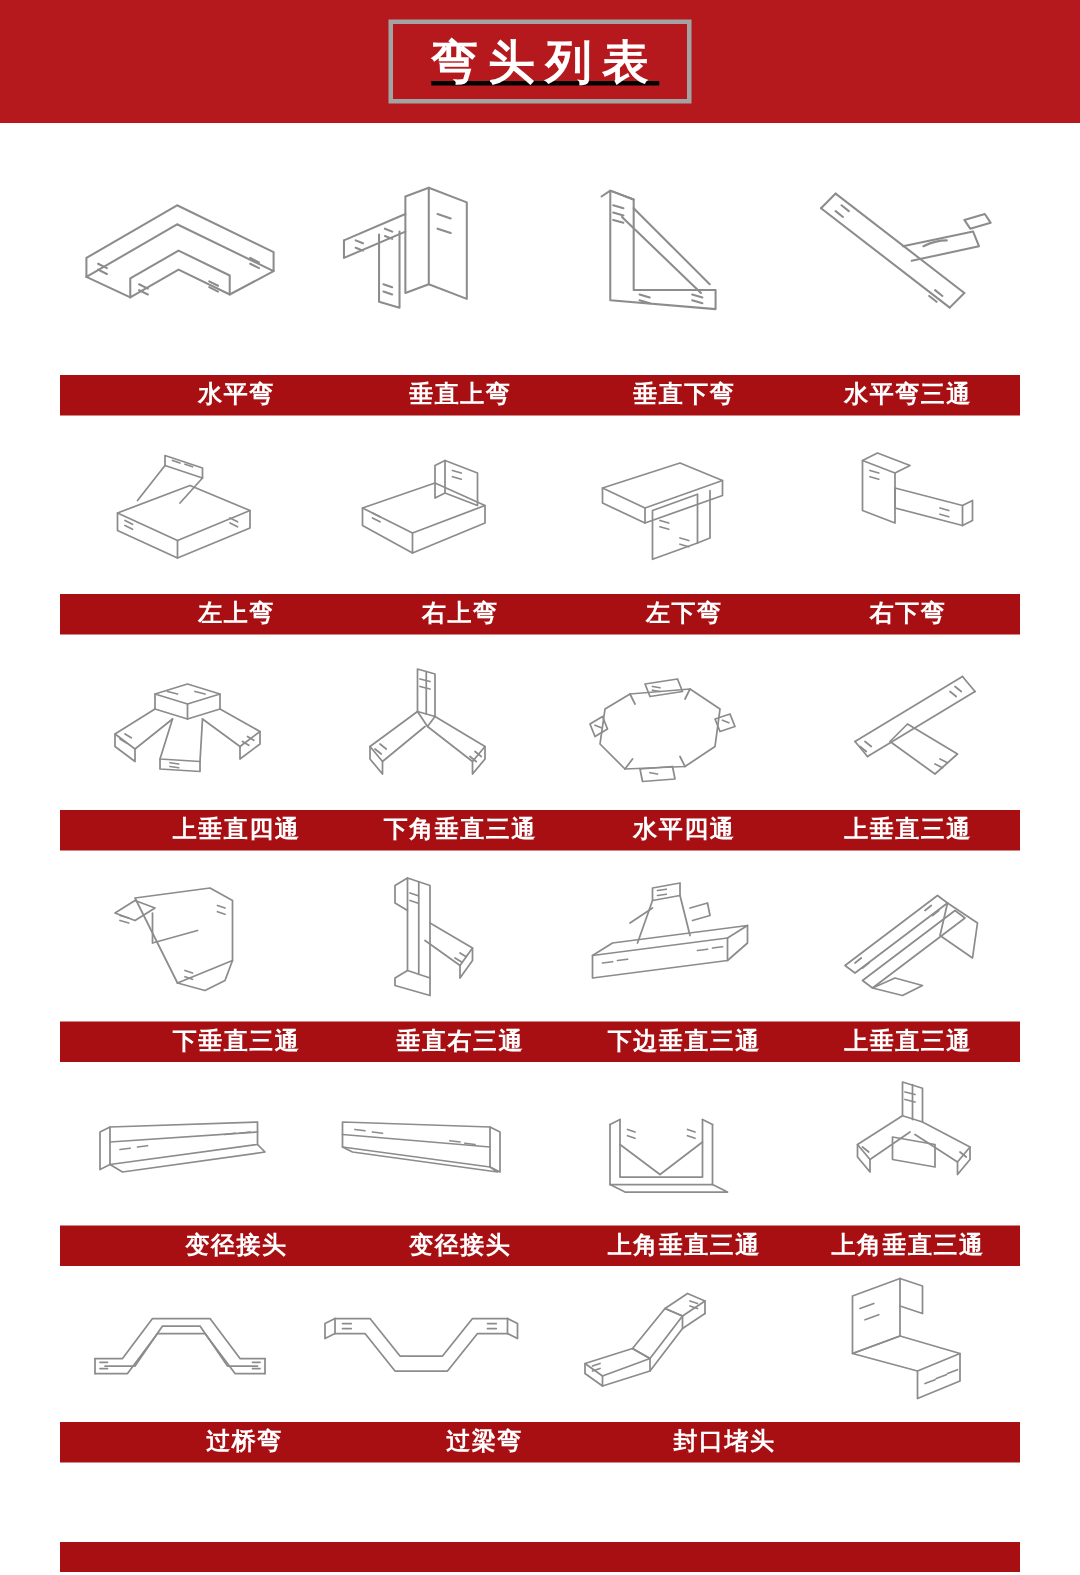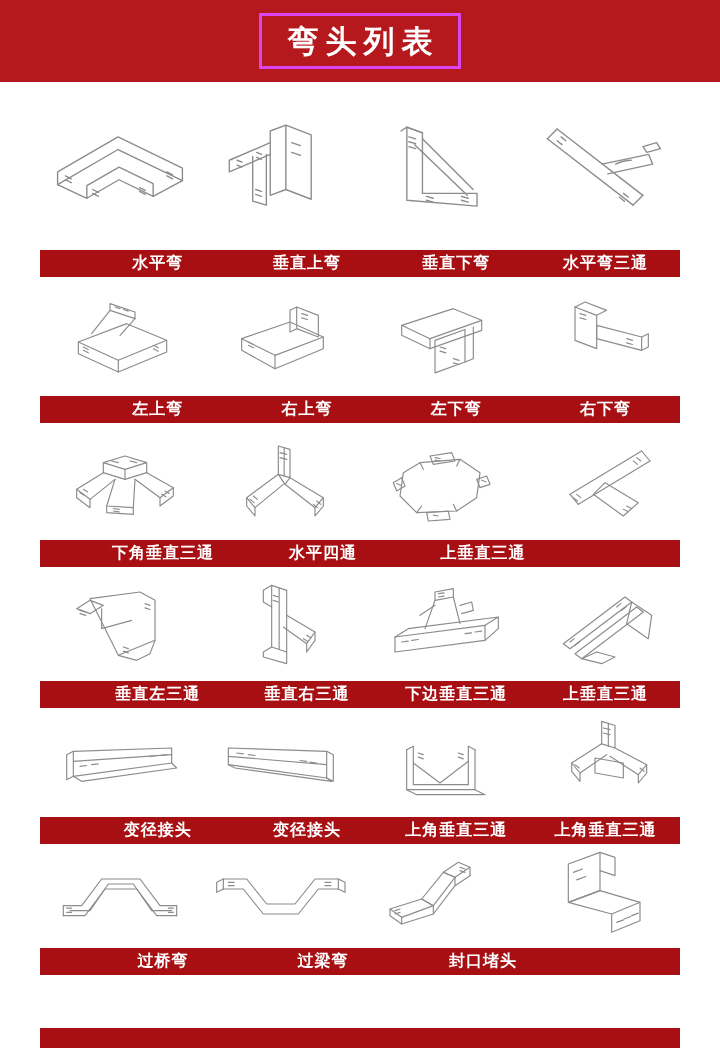--- a/index.html
+++ b/index.html
@@ -6,22 +6,22 @@
   body{
     width:720px;height:1050px;position:relative;background:#ffffff;
     font-family:"Liberation Sans",sans-serif;overflow:hidden;
   }
   
   .header-band{
     position:absolute;left:0;top:0;width:720px;height:82px;
     background:#b5191d;display:flex;align-items:flex-start;justify-content:center;
   }
   .title-box{
-    margin-top:13px;min-width:168px;height:50px;border:3px solid #d946ef;
-    display:flex;align-items:center;justify-content:center;padding:0 14px;
+    margin-top:13px;min-width:168px;height:50px;border:3px solid #a3a3a3;
+    display:flex;align-items:center;justify-content:center;padding:0 14px;text-decoration:underline;
   }
   .page-title{
     color:#ffffff;font-size:31px;font-weight:bold;letter-spacing:7px;
     line-height:1;white-space:nowrap;text-indent:7px;
   }
   
   .row{position:absolute;left:40px;width:640px;}
   .r1{top:90px;}  .r1 .strip{height:160px;}
   .r2{top:288px;} .r2 .strip{height:108px;}
   .r3{top:432px;} .r3 .strip{height:108px;}
@@ -207,20 +207,21 @@
           <svg viewBox="0 0 160 120">
             <path d="M130,18 L44,70 M140,30 L54,82"></path>
             <path d="M130,18 L140,30 M44,70 L54,82"></path>
             <path d="M86,56 L126,80 L108,96 L72,70 Z"></path>
             <path d="M124,26 l5,4 M120,30 l5,4 M52,70 l5,4 M48,74 l5,4"></path>
             <path d="M112,84 l6,3 M108,88 l6,3"></path>
           </svg>
         </div>
     </div>
     <div class="labelbar">
+      <div class="label-cell">上垂直四通</div>
       <div class="label-cell">下角垂直三通</div>
       <div class="label-cell">水平四通</div>
       <div class="label-cell">上垂直三通</div>
     </div>
   </div>
 
   <div class="row r4">
     <div class="strip">
       <div class="cell">
           <svg viewBox="0 0 160 120">
@@ -260,21 +261,21 @@
           <svg viewBox="0 0 160 120">
             <path d="M36,80 L110,24 L118,30 L44,86 Z"></path>
             <path d="M50,92 L124,36 L132,42 L58,98 Z"></path>
             <path d="M118,30 L142,46 L138,74 L112,56 Z"></path>
             <path d="M58,98 L82,104 L98,96 L76,90 Z"></path>
             <path d="M44,78 l5,-4 M50,82 l5,-4 M100,36 l5,-4 M106,40 l5,-4"></path>
           </svg>
         </div>
     </div>
     <div class="labelbar">
-      <div class="label-cell">垂直左三通</div>
+      <div class="label-cell">下垂直三通</div>
       <div class="label-cell">垂直右三通</div>
       <div class="label-cell">下边垂直三通</div>
       <div class="label-cell">上垂直三通</div>
     </div>
   </div>
 
   <div class="row r5">
     <div class="strip">
       <div class="cell">
           <svg viewBox="0 0 160 120">

